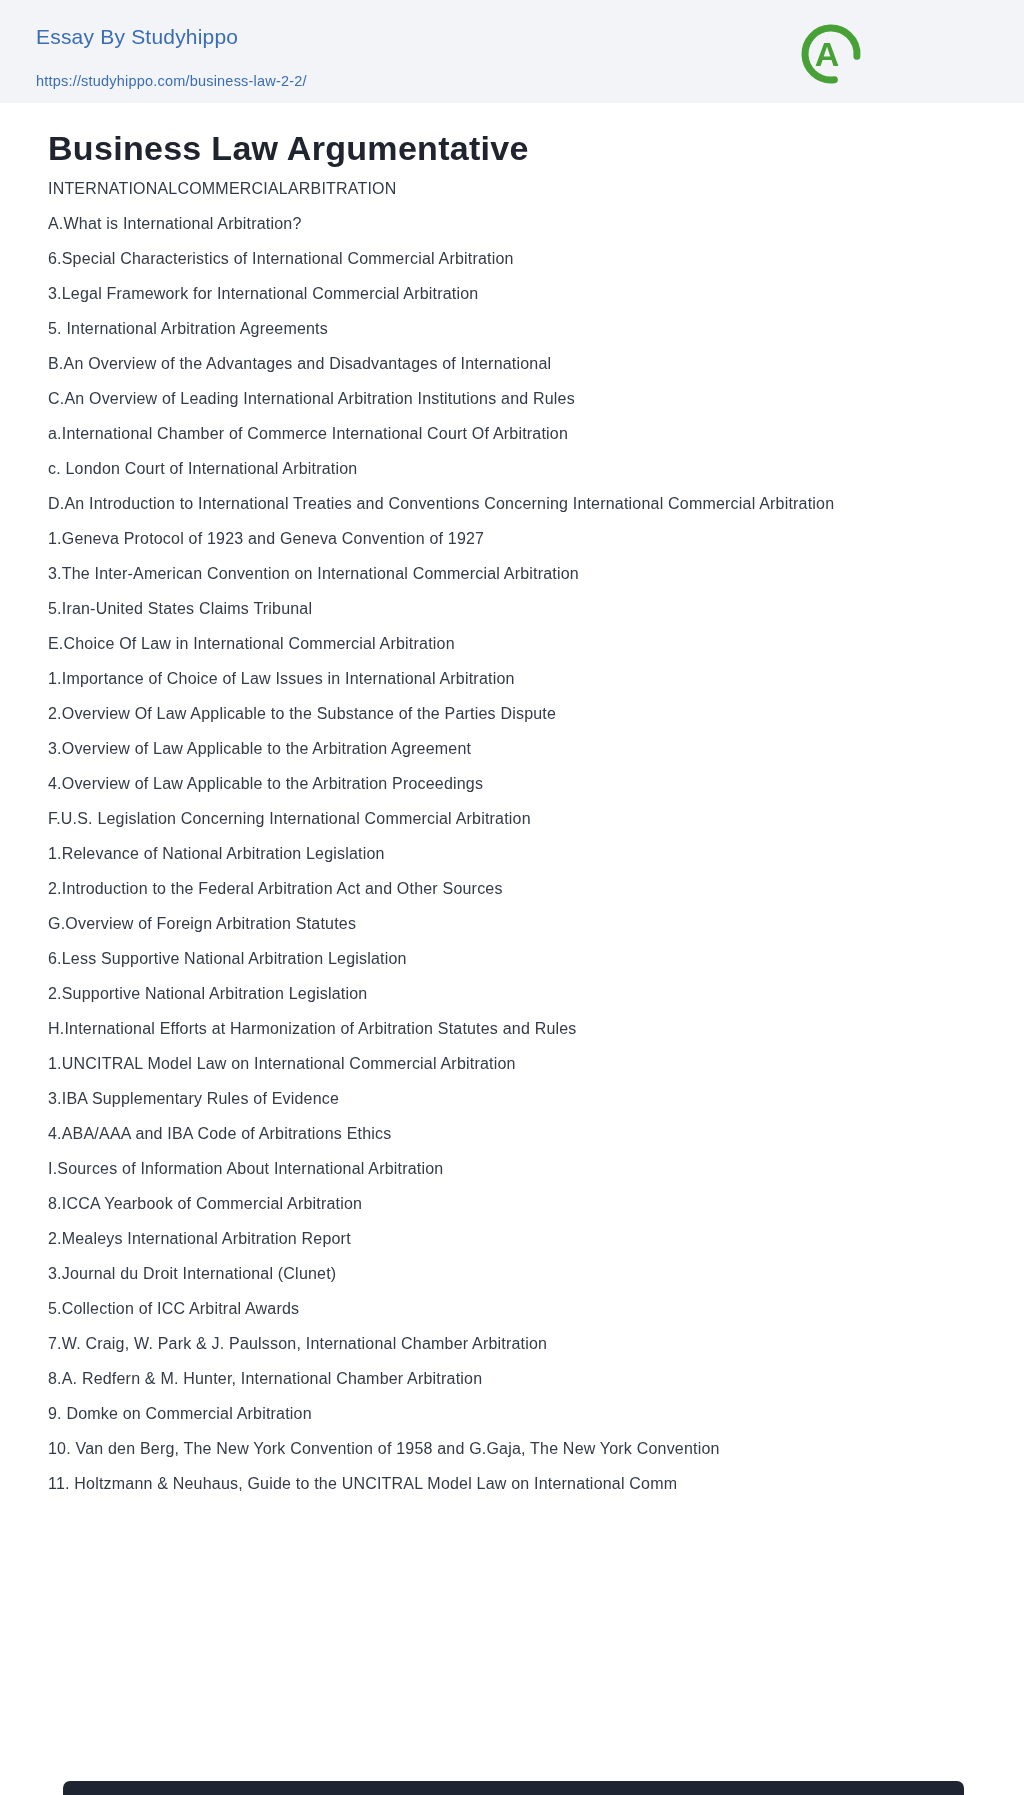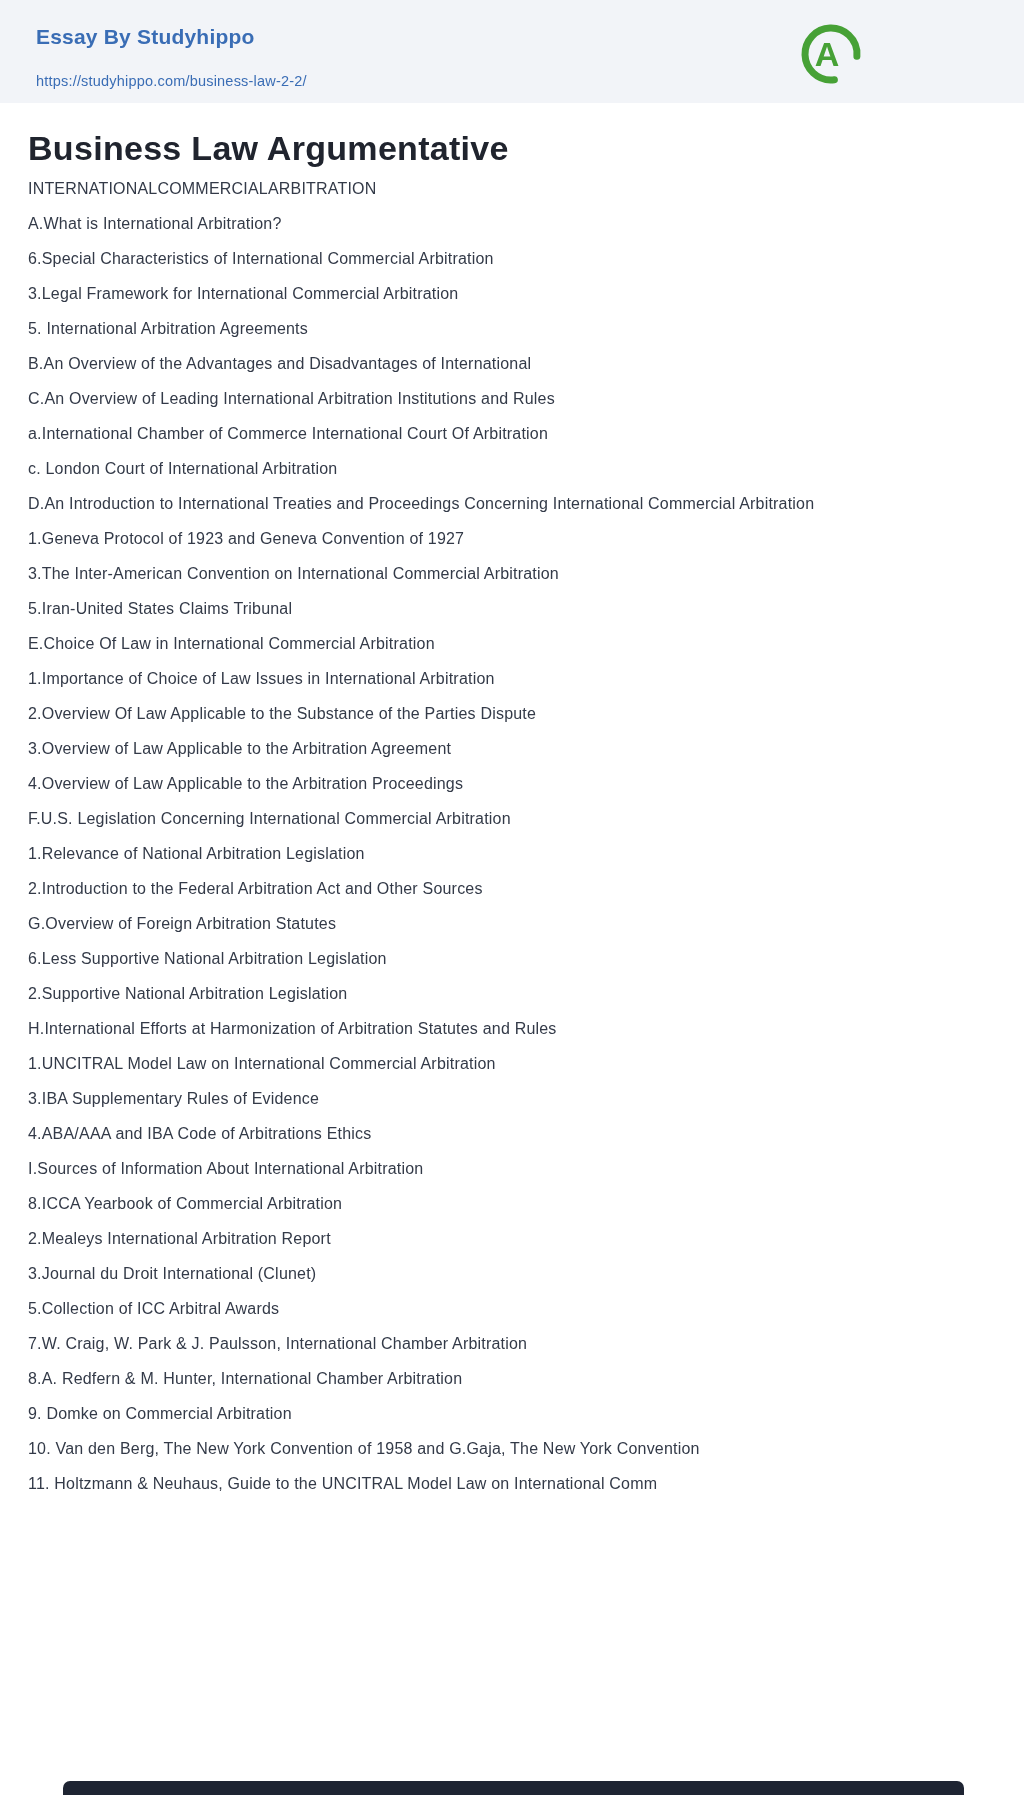--- a/index.html
+++ b/index.html
@@ -23,21 +23,21 @@
   .page-header{
     width:100%;height:103px;
     background:var(--header_bg);
     padding:22px 36px 0 36px;
     position:relative;
   }
   .site-name{
     display:block;
     color:var(--link_blue);
     font-size:21px;
-    font-weight:bold;
+    font-weight:normal;
     letter-spacing:0.2px;
     margin-top:3px;
     text-decoration:none;
     cursor:pointer;
   }
   .page-url{
     display:block;
     color:var(--link_blue);
     font-size:14.5px;
     font-weight:normal;
@@ -46,21 +46,21 @@
     text-decoration:none;
     cursor:pointer;
   }
   .logo{
     position:absolute;
     top:22px;
     left:799px;
     width:64px;height:64px;
   }
   .article{
-    padding:0 28px;
+    padding:0 48px;
   }
   .article-title{
     margin:24px 0 0 0;
     font-size:34px;
     line-height:42px;
     font-weight:bold;
     letter-spacing:0.3px;
     color:var(--title_color);
   }
   .outline{
@@ -104,21 +104,21 @@
   <div class="outline">
       <p class="outline-line">INTERNATIONALCOMMERCIALARBITRATION</p>
       <p class="outline-line">A.What is International Arbitration?</p>
       <p class="outline-line">6.Special Characteristics of International Commercial Arbitration</p>
       <p class="outline-line">3.Legal Framework for International Commercial Arbitration</p>
       <p class="outline-line">5. International Arbitration Agreements</p>
       <p class="outline-line">B.An Overview of the Advantages and Disadvantages of International</p>
       <p class="outline-line">C.An Overview of Leading International Arbitration Institutions and Rules</p>
       <p class="outline-line">a.International Chamber of Commerce International Court Of Arbitration</p>
       <p class="outline-line">c. London Court of International Arbitration</p>
-      <p class="outline-line">D.An Introduction to International Treaties and Proceedings Concerning International Commercial Arbitration</p>
+      <p class="outline-line">D.An Introduction to International Treaties and Conventions Concerning International Commercial Arbitration</p>
       <p class="outline-line">1.Geneva Protocol of 1923 and Geneva Convention of 1927</p>
       <p class="outline-line">3.The Inter-American Convention on International Commercial Arbitration</p>
       <p class="outline-line">5.Iran-United States Claims Tribunal</p>
       <p class="outline-line">E.Choice Of Law in International Commercial Arbitration</p>
       <p class="outline-line">1.Importance of Choice of Law Issues in International Arbitration</p>
       <p class="outline-line">2.Overview Of Law Applicable to the Substance of the Parties Dispute</p>
       <p class="outline-line">3.Overview of Law Applicable to the Arbitration Agreement</p>
       <p class="outline-line">4.Overview of Law Applicable to the Arbitration Proceedings</p>
       <p class="outline-line">F.U.S. Legislation Concerning International Commercial Arbitration</p>
       <p class="outline-line">1.Relevance of National Arbitration Legislation</p>

